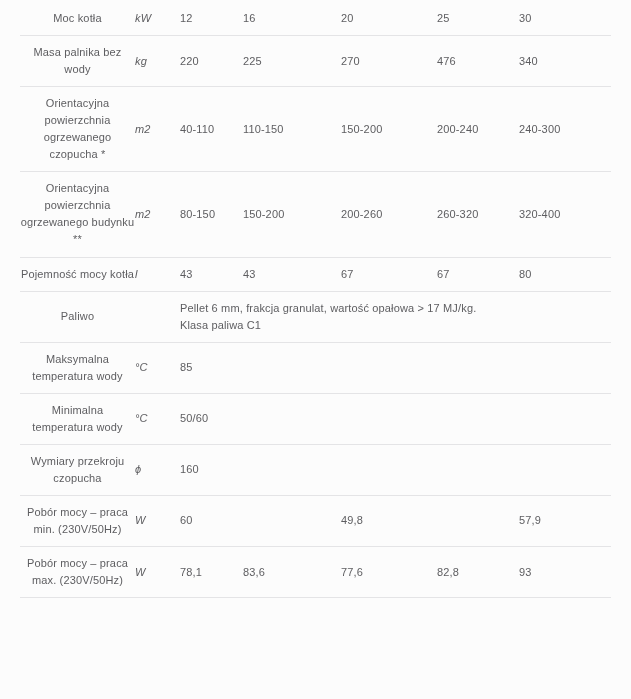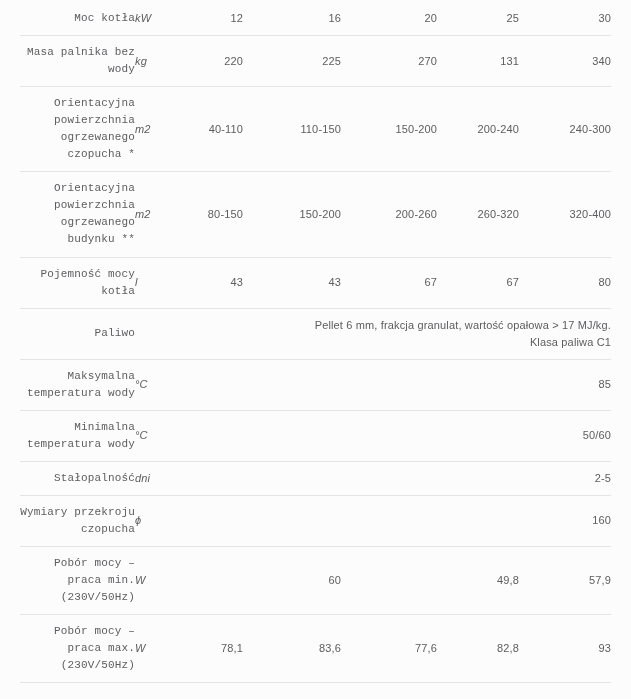--- a/index.html
+++ b/index.html
@@ -22,33 +22,32 @@
     border-bottom: 1px solid #e4e4e6;
     font-size: 11px;
     line-height: 1.55;
     letter-spacing: 0.15px;
     padding: 8px 0 8px 0;
     vertical-align: middle;
     color: #5d5d60;
   }
   td.label {
     width: 115px;
-    text-align: right;
+    text-align: center;
     padding-right: 6px;
     color: #57575a;
-    font-family: Liberation Mono, monospace;
   }
   td.unit {
     width: 45px;
     text-align: left;
     color: #5d5d60;
     font-style: italic;
   }
   td.val {
-    text-align: right;
+    text-align: left;
     color: #626265;
   }
 </style>
 </head>
 <body>
 
 <div class="page">
   <table class="spec">
     <colgroup>
       <col style="width:115px">
@@ -68,21 +67,21 @@
           <td class="val" colspan="1">20</td>
           <td class="val" colspan="1">25</td>
           <td class="val" colspan="1">30</td>
         </tr>
         <tr>
           <td class="label">Masa palnika bez wody</td>
           <td class="unit">kg</td>
           <td class="val" colspan="1">220</td>
           <td class="val" colspan="1">225</td>
           <td class="val" colspan="1">270</td>
-          <td class="val" colspan="1">131</td>
+          <td class="val" colspan="1">476</td>
           <td class="val" colspan="1">340</td>
         </tr>
         <tr>
           <td class="label">Orientacyjna powierzchnia ogrzewanego czopucha *</td>
           <td class="unit">m2</td>
           <td class="val" colspan="1">40-110</td>
           <td class="val" colspan="1">110-150</td>
           <td class="val" colspan="1">150-200</td>
           <td class="val" colspan="1">200-240</td>
           <td class="val" colspan="1">240-300</td>
@@ -117,25 +116,20 @@
           <td class="label">Maksymalna temperatura wody</td>
           <td class="unit">°C</td>
           <td class="val" colspan="5">85</td>
         </tr>
         <tr>
           <td class="label">Minimalna temperatura wody</td>
           <td class="unit">°C</td>
           <td class="val" colspan="5">50/60</td>
         </tr>
         <tr>
-          <td class="label">Stałopalność</td>
-          <td class="unit">dni</td>
-          <td class="val" colspan="5">2-5</td>
-        </tr>
-        <tr>
           <td class="label">Wymiary przekroju czopucha</td>
           <td class="unit">ϕ</td>
           <td class="val" colspan="5">160</td>
         </tr>
         <tr>
           <td class="label">Pobór mocy – praca min. (230V/50Hz)</td>
           <td class="unit">W</td>
           <td class="val" colspan="2">60</td>
           <td class="val" colspan="2">49,8</td>
           <td class="val" colspan="1">57,9</td>

